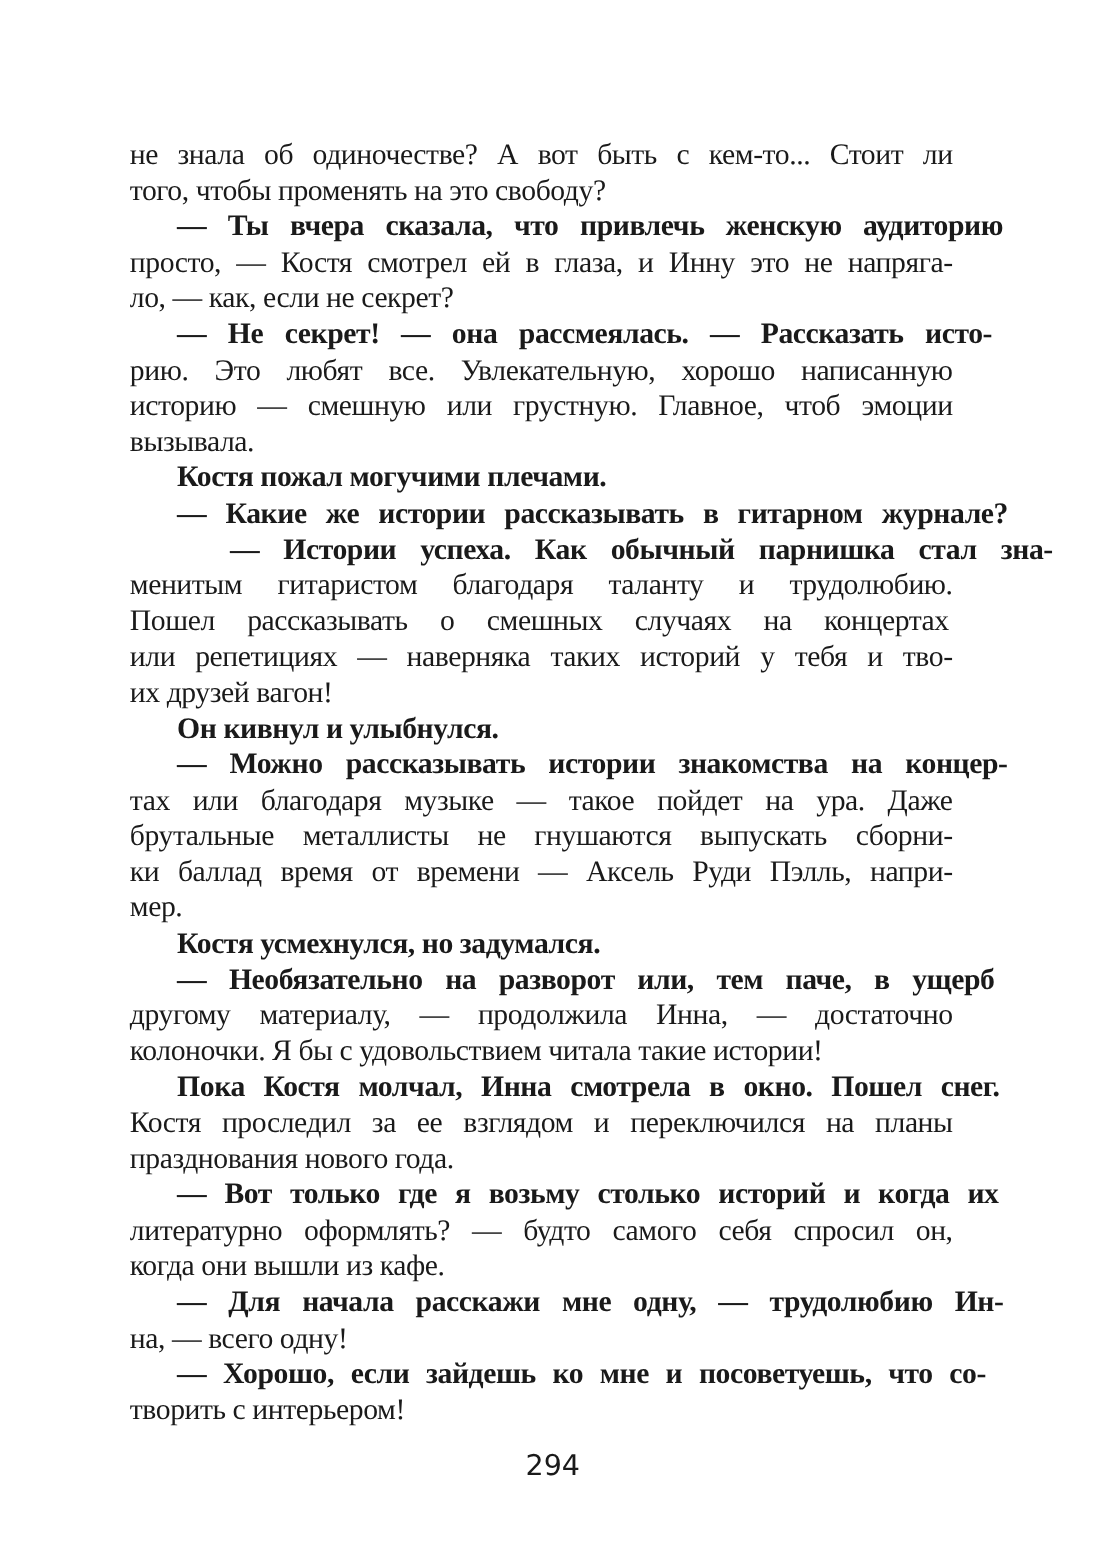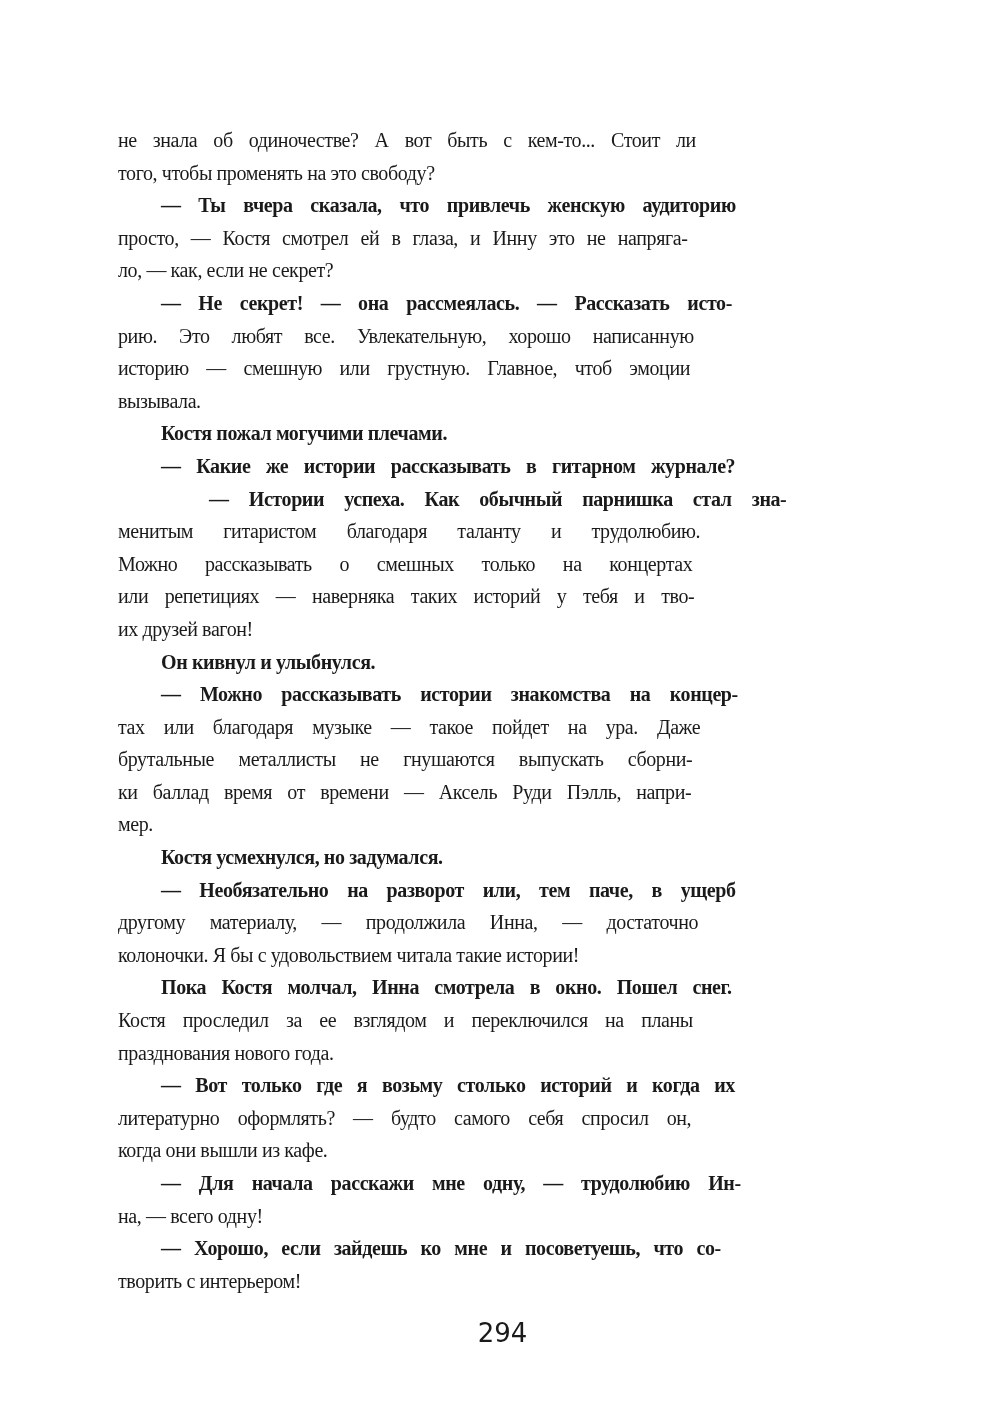--- a/index.html
+++ b/index.html
@@ -19,21 +19,21 @@
     width: 1005px;
     height: 1420px;
     background: #ffffff;
   }
   .text-block {
     position: absolute;
     left: 118px;
     top: 124px;
     width: 748px;
     font-family: "Liberation Serif", "DejaVu Serif", serif;
-    font-size: 20px;
+    font-size: 27px;
     color: #1a1a1a;
   }
   .line {
     height: 32.6px;
     line-height: 32.6px;
     white-space: nowrap;
     text-align: justify;
     text-align-last: justify;
     transform-origin: left center;
     letter-spacing: -0.4px;
@@ -79,21 +79,21 @@
       <div class="line"><span style="display: inline-block; width: auto; word-spacing: 12.8571px;">историю — смешную или грустную. Главное, чтоб эмоции</span></div>
       <div class="line last">
         <span>вызывала.</span>
       </div>
       <div class="line indent last">
         <span>Костя пожал могучими плечами.</span>
       </div>
       <div class="line indent"><span style="display: inline-block; width: auto; word-spacing: 10.9978px;">— Какие же истории рассказывать в гитарном журнале?</span></div>
       <div class="line indent"><span style="display: inline-block; width: auto; word-spacing: 15.5312px; margin-left: 48px;">— Истории успеха. Как обычный парнишка стал зна-</span></div>
       <div class="line"><span style="display: inline-block; width: auto; word-spacing: 25.7031px;">менитым гитаристом благодаря таланту и трудолюбию.</span></div>
-      <div class="line"><span style="display: inline-block; width: auto; word-spacing: 23.0651px;">Можно рассказывать о смешных только на концертах</span></div>
+      <div class="line"><span style="display: inline-block; width: auto; word-spacing: 23.0651px;">Пошел рассказывать о смешных случаях на концертах</span></div>
       <div class="line"><span style="display: inline-block; width: auto; word-spacing: 11.9323px;">или репетициях — наверняка таких историй у тебя и тво-</span></div>
       <div class="line last">
         <span>их друзей вагон!</span>
       </div>
       <div class="line indent last">
         <span>Он кивнул и улыбнулся.</span>
       </div>
       <div class="line indent"><span style="display: inline-block; width: auto; word-spacing: 14.6797px;">— Можно рассказывать истории знакомства на концер-</span></div>
       <div class="line"><span style="display: inline-block; width: auto; word-spacing: 14.3889px;">тах или благодаря музыке — такое пойдет на ура. Даже</span></div>
       <div class="line"><span style="display: inline-block; width: auto; word-spacing: 19.7531px;">брутальные металлисты не гнушаются выпускать сборни-</span></div>

